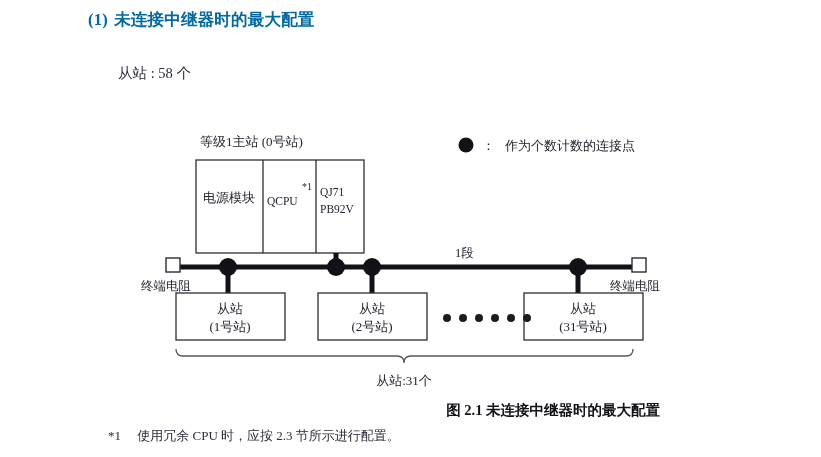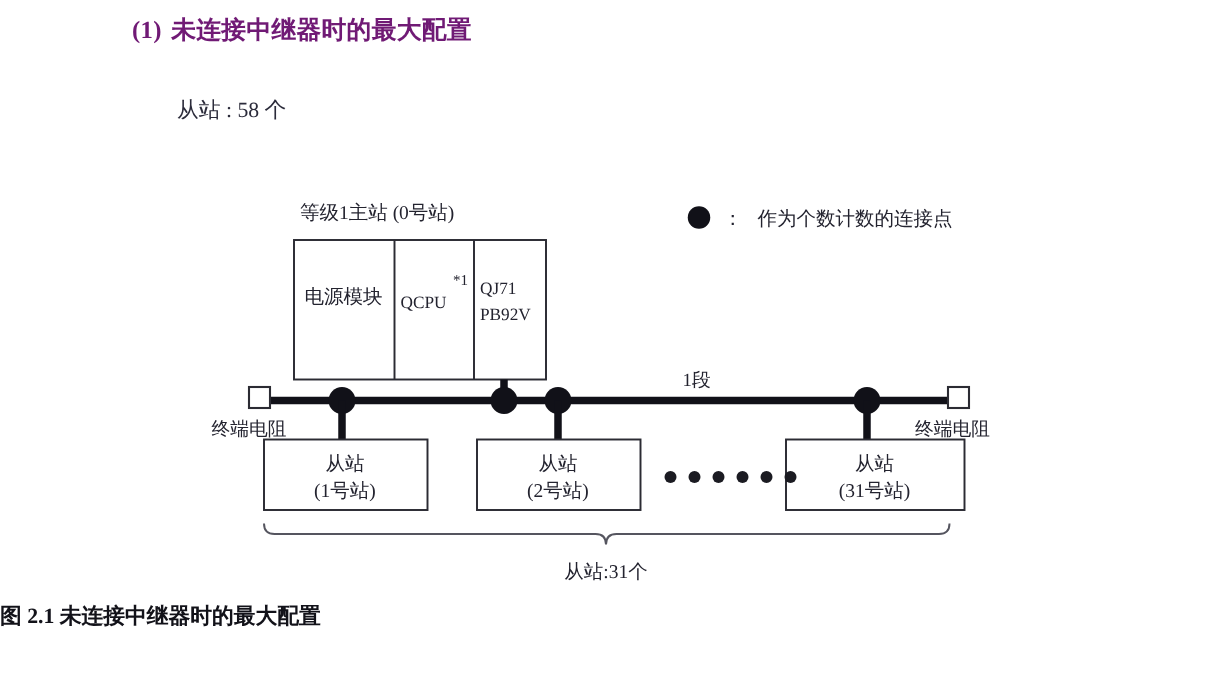--- a/index.html
+++ b/index.html
@@ -22,21 +22,21 @@
 
   
   .heading {
     position: absolute;
     left: 88px;
     top: 9px;
     font-size: 16.5px;
     font-weight: bold;
     letter-spacing: 0.2px;
     white-space: nowrap;
-    color: #701a75;
+    color: #0369a1;
   }
   .heading .num {
     margin-right: 2px;
   }
   .sub-line {
     position: absolute;
     left: 118px;
     font-size: 14.5px;
     white-space: nowrap;
     color: #2b2b3a;
@@ -91,21 +91,21 @@
     stroke-width: 1.3;
   }
   .ell-dot { fill: #1b1b22; }
 
   
   .caption {
     position: absolute;
     left: 0;
     top: 401px;
     width: 660px;
-    text-align: left;
+    text-align: right;
     font-size: 14.5px;
     font-weight: bold;
     color: #121219;
     white-space: nowrap;
   }
   .footnote {
     position: absolute;
     left: 108px;
     top: 427px;
     font-size: 13px;
@@ -187,14 +187,18 @@
       <circle cx="527" cy="318" r="4" class="ell-dot"></circle>
     </g>
 
     <path class="brace" d="M176,349 q0,7 7,7 L397,356 q7,0 7,7 q0,-7 7,-7 L626,356 q7,0 7,-7"></path>
     <text x="404" y="385" text-anchor="middle" class="t-cn">从站:31个</text>
 
   </svg>
 
   <div class="caption">图 2.1  未连接中继器时的最大配置</div>
 
+  <div class="footnote">
+    <span class="fn-mark">*1</span>
+    <span>使用冗余 CPU 时，应按 2.3 节所示进行配置。</span>
+  </div>
 
 </div>
 
 </body></html>

